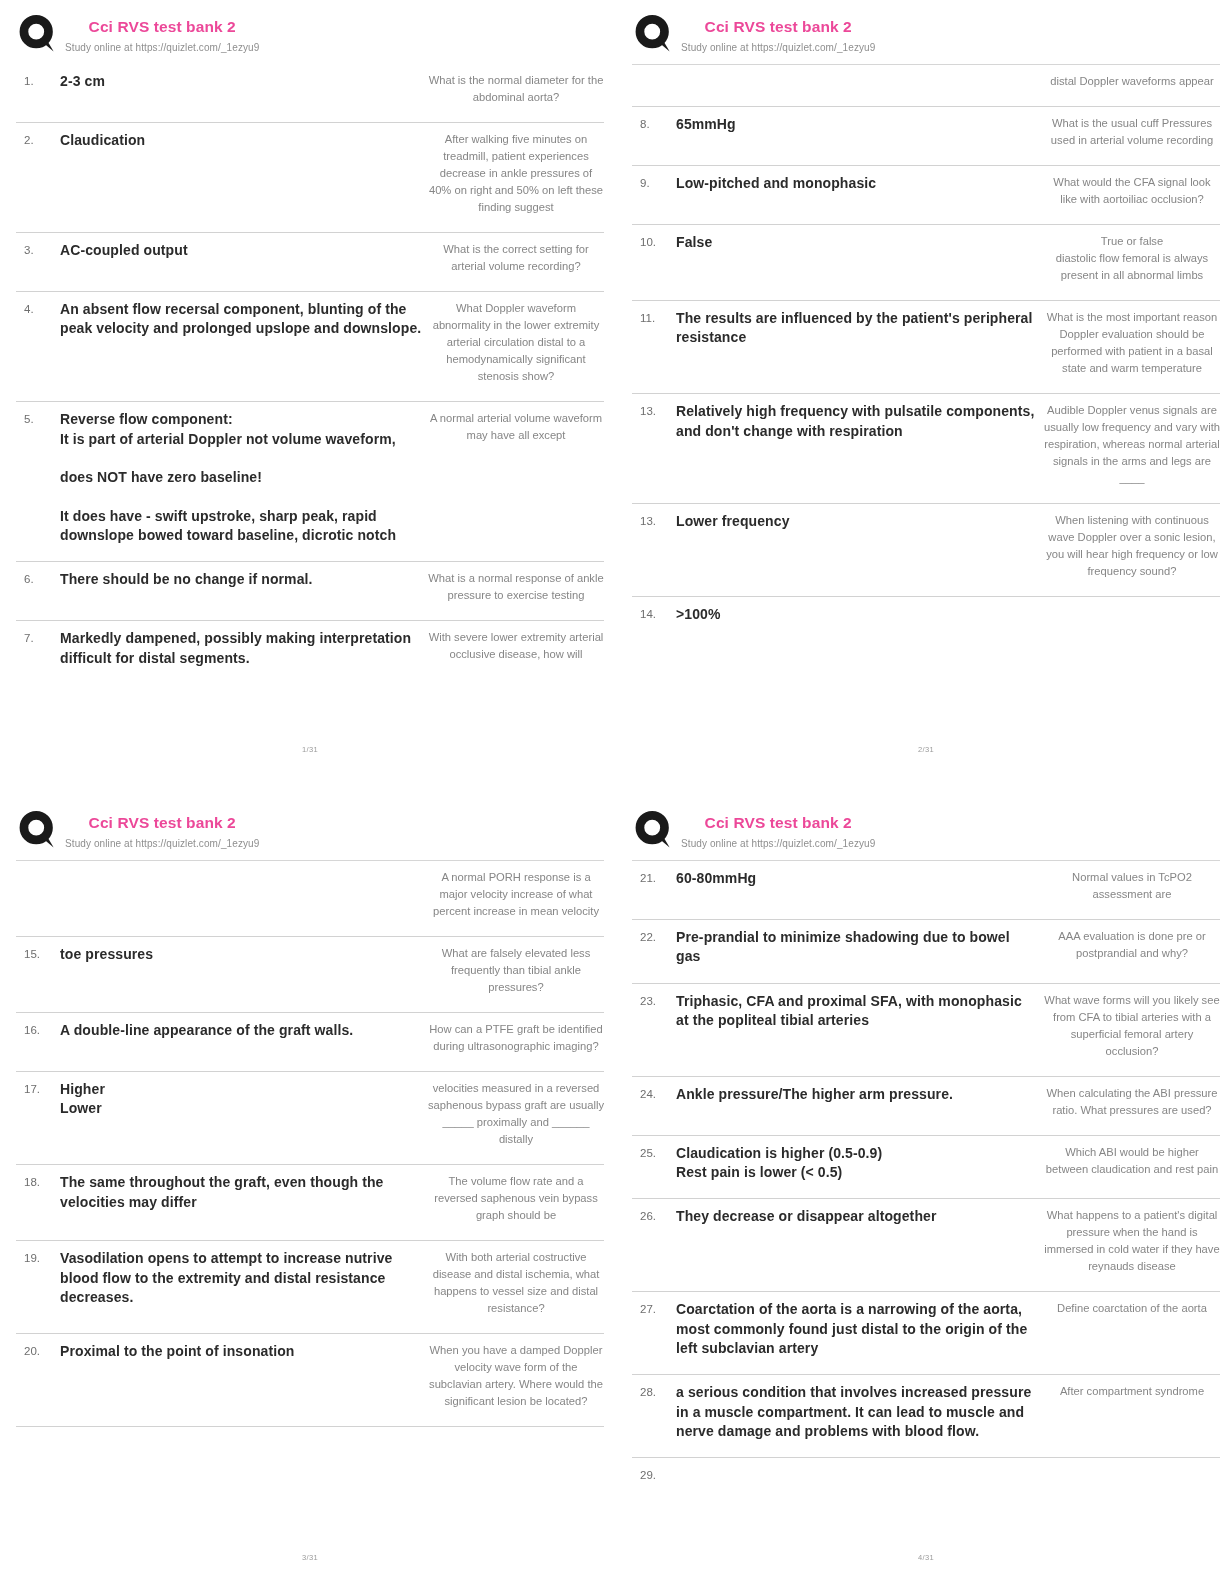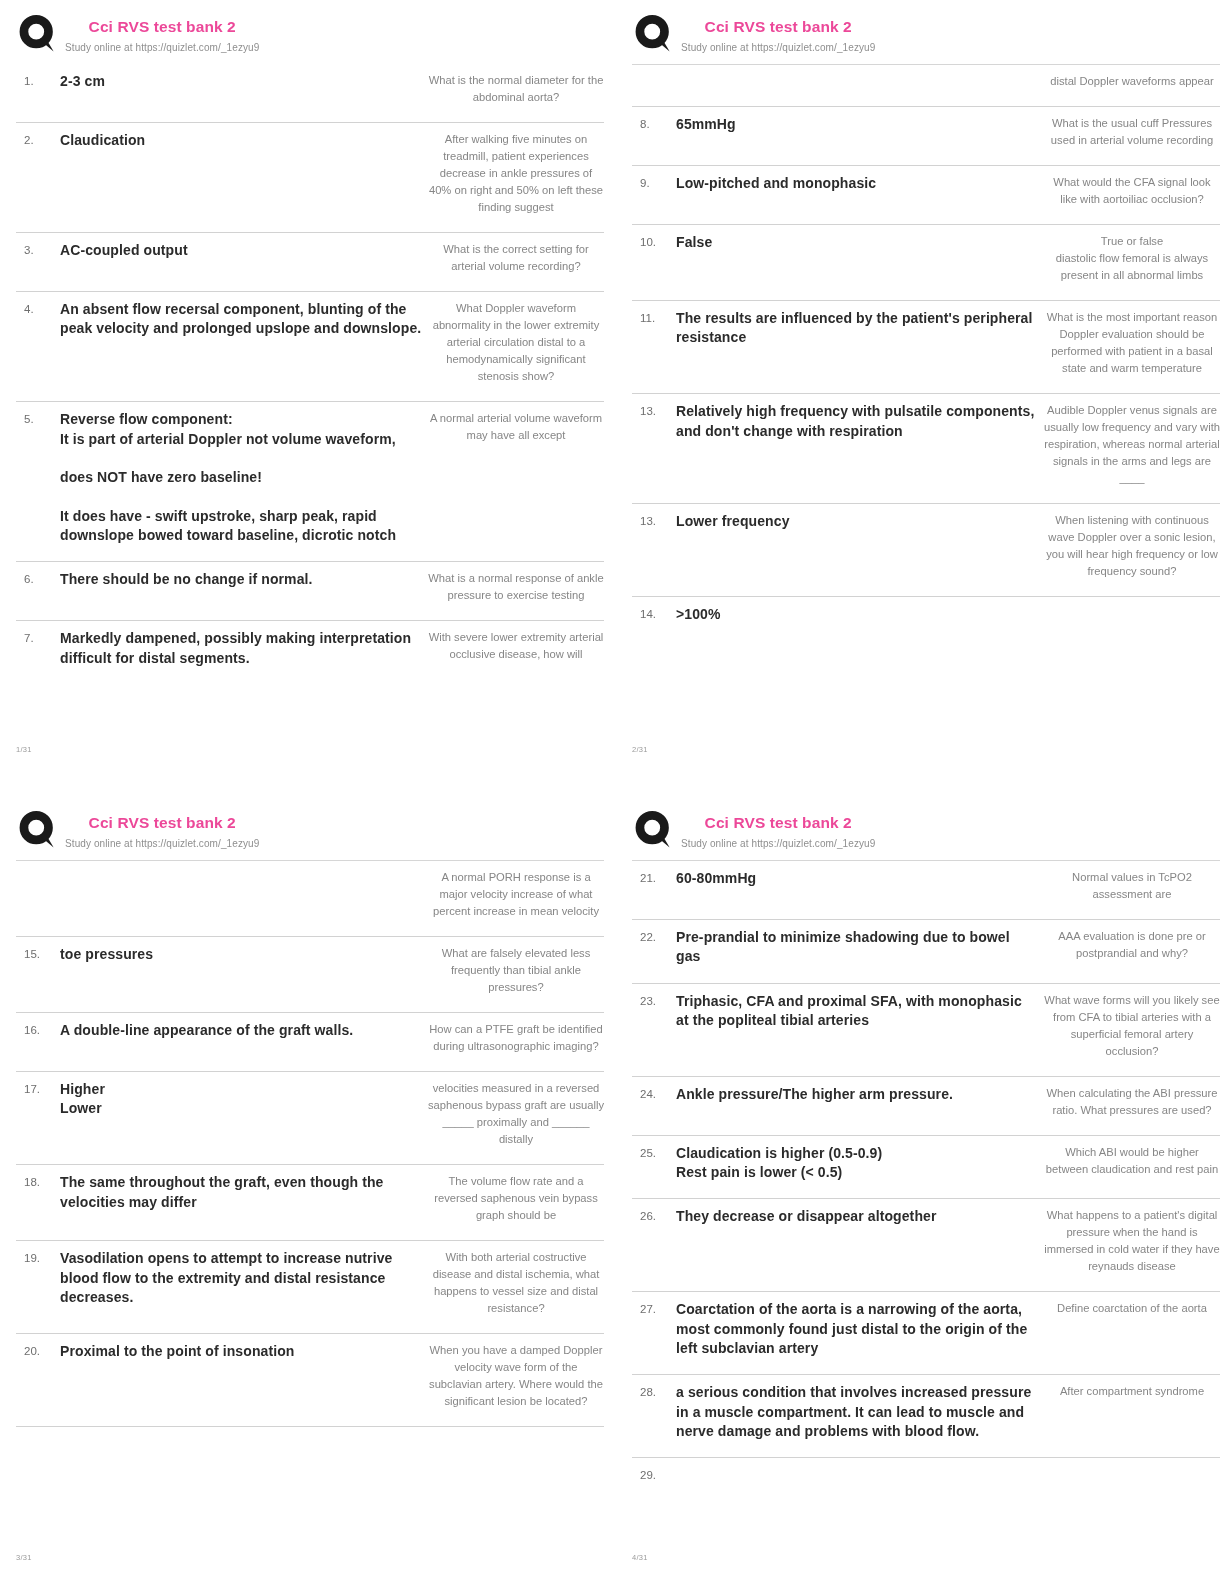--- a/index.html
+++ b/index.html
@@ -45,21 +45,21 @@
     color:#6e6e6e;font-size:11.5px;padding-left:8px;padding-top:3px;
   }
   .term{
     font-weight:bold;color:#2b2b2b;font-size:14px;line-height:1.38;
     white-space:pre-line;letter-spacing:.1px;padding-right:2px;
   }
   .defn{
     color:#868686;font-size:11.2px;line-height:1.52;white-space:pre-line;text-align:center;
   }
   .page-footer{
-    position:absolute;bottom:8px;left:0;right:0;
+    position:absolute;bottom:8px;left:0;right:0;text-align:center;
     font-size:7.5px;color:#9a9a9a;letter-spacing:.3px;
   }
 </style>
 </head>
 <body>
 
 <div class="sheet">
 
 <div class="page p0">
     <div class="page-header">

